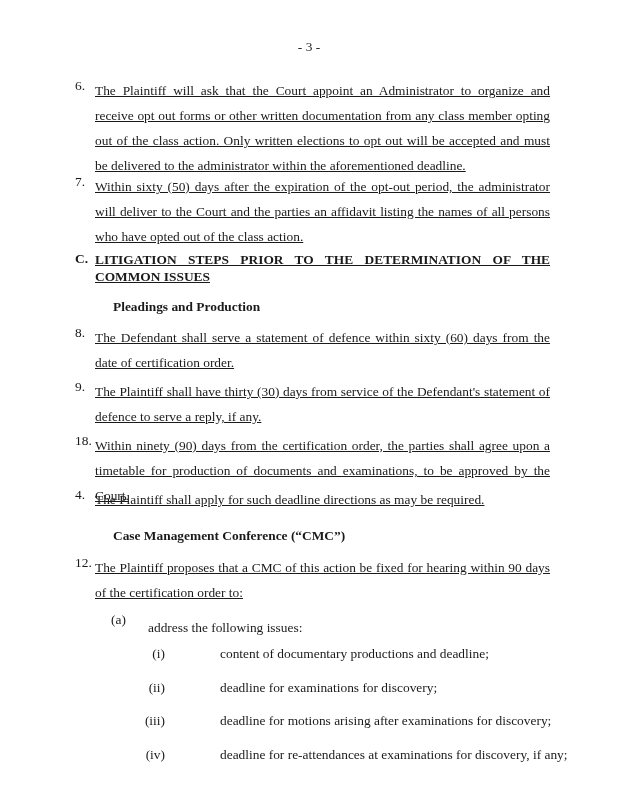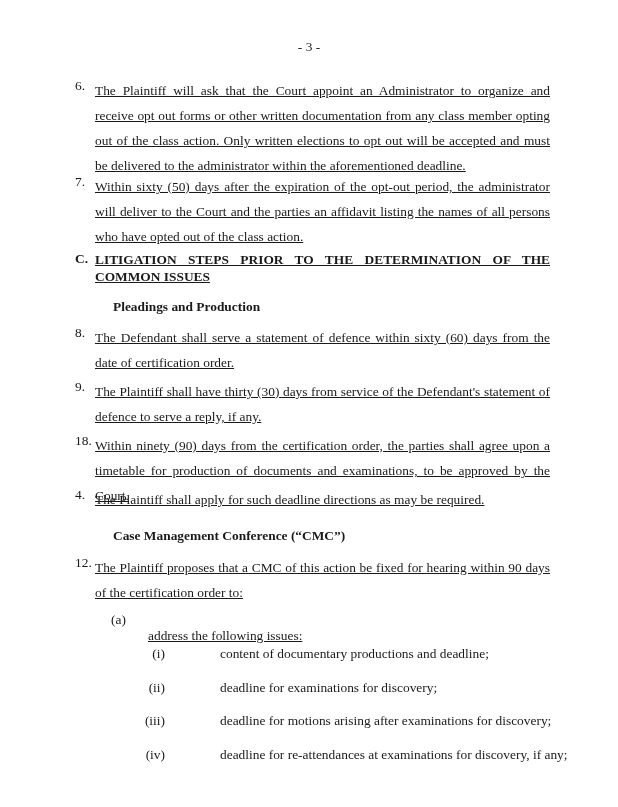--- a/index.html
+++ b/index.html
@@ -49,21 +49,21 @@
     .subheading {
       position: absolute;
       left: 113px;
       font-weight: bold;
     }
     .sub-a {
       position: absolute;
       left: 111px;
     }
     .sub-a .marker { position: absolute; left: 0; top: 0; }
-    .sub-a .text { position: absolute; left: 37px; top: 16px; white-space: nowrap; text-decoration: underline; }
+    .sub-a .text { position: absolute; left: 37px; top: 8px; white-space: nowrap; }
     .sub-r {
       position: absolute;
       left: 140px;
     }
     .sub-r .marker {
       position: absolute;
       left: 0;
       width: 25px;
       text-align: right;
       top: 0;

